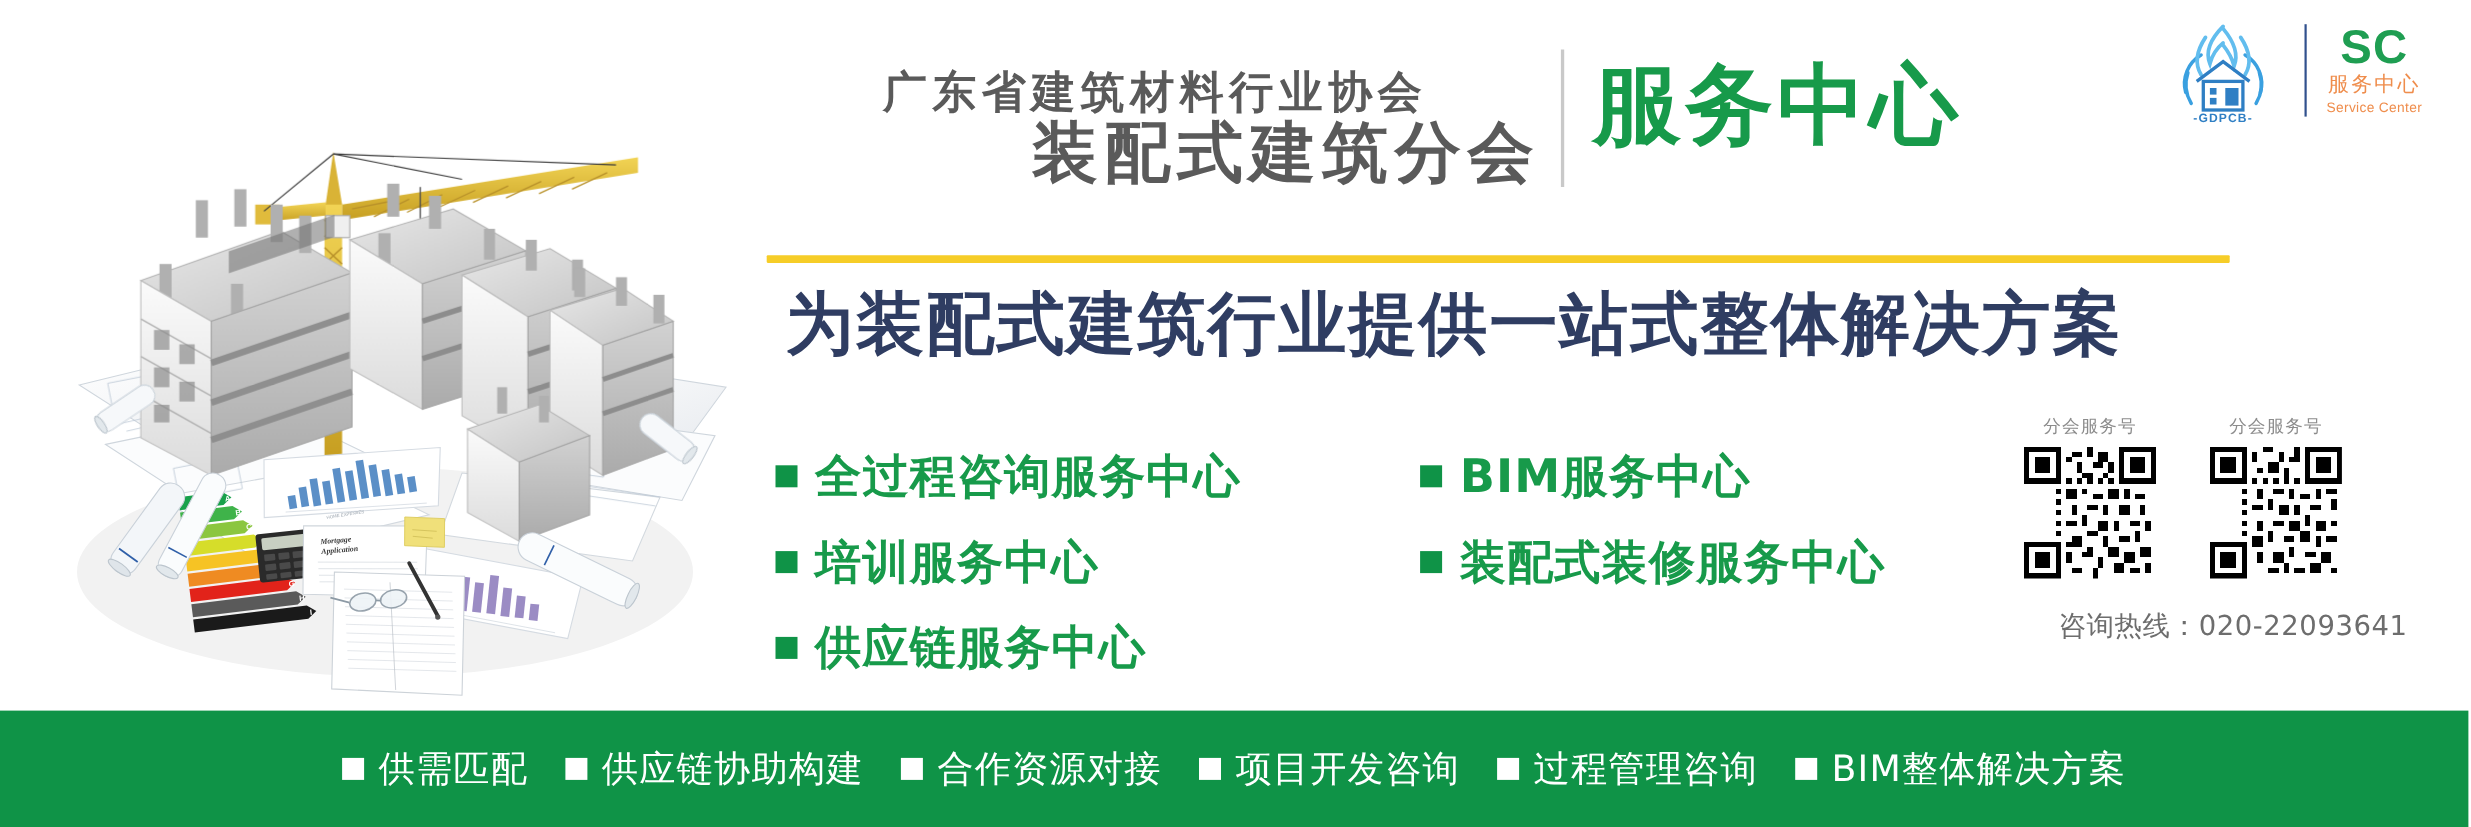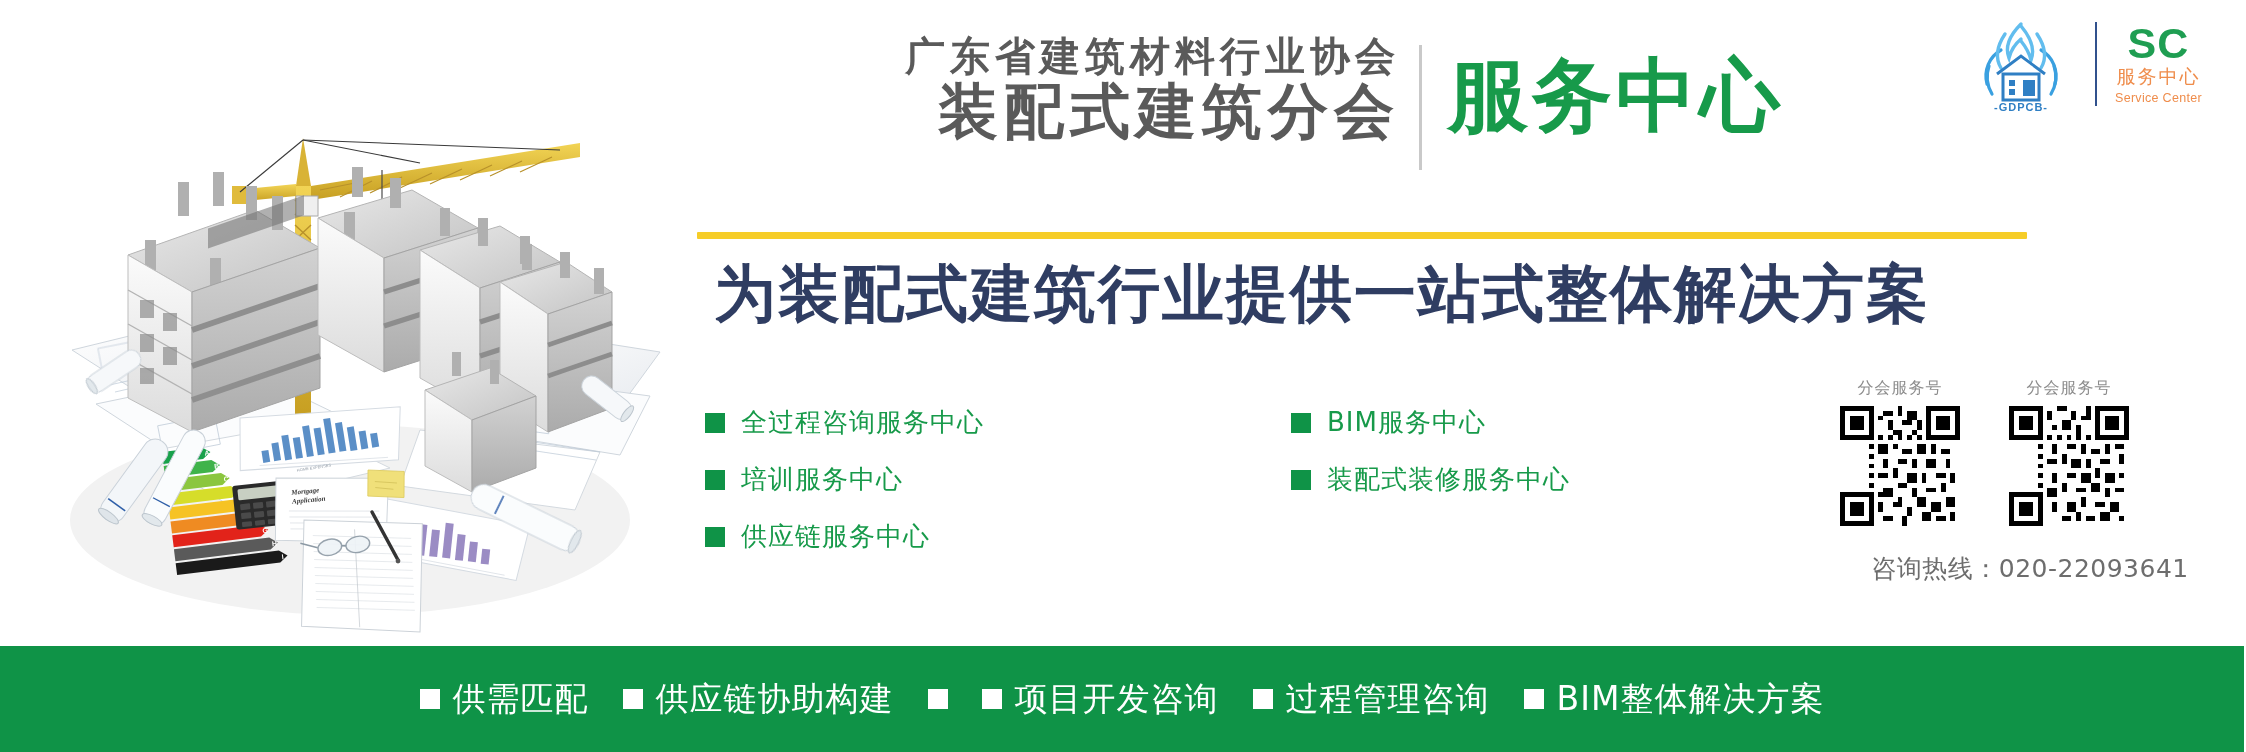--- a/index.html
+++ b/index.html
@@ -20,22 +20,23 @@
   #hero svg { display: block; width: 700px; height: 648px; }
 
   
   #assoc-name {
     position: absolute; left: 700px; top: 36px;
     width: 700px;
   }
   .assoc-line1 {
     font-size: 40px; font-weight: bold; color: #5a5a5a;
     letter-spacing: 5px; line-height: 1.0;
-    text-align: right;
-    font-family: "DejaVu Sans", "Liberation Sans", sans-serif;
+    text-align: center;
+    font-family: "DejaVu Sans", "Liberation Sans", sans-serif;
+    margin-top: 28px;
   }
   .assoc-line2 {
     font-size: 60px; font-weight: bold; color: #5a5a5a;
     letter-spacing: 6px; line-height: 1.05; margin-top: 4px;
     text-align: right;
     font-family: "DejaVu Sans", "Liberation Sans", sans-serif;
   }
   #title-divider {
     position: absolute; left: 1419px; top: 45px;
     width: 3px; height: 125px;
@@ -67,21 +68,21 @@
   }
 
   
   #services {
     position: absolute; left: 705px; top: 405px;
     display: flex; gap: 86px;
   }
   .svc-col { display: flex; flex-direction: column; gap: 22px; }
   .svc-item {
     display: flex; align-items: center; gap: 16px;
-    font-size: 26px; color: #179a4a; font-weight: normal;
+    font-size: 42px; color: #179a4a; font-weight: bold;
     letter-spacing: 1px;
     white-space: nowrap;
     font-family: "DejaVu Sans", "Liberation Sans", sans-serif;
   }
   .svc-bullet {
     width: 20px; height: 20px; background: #0f9347;
     flex: 0 0 20px;
   }
   .svc-col.col-a { width: 500px; }
   .svc-col.col-b { width: 380px; }
@@ -704,20 +705,21 @@
     <div class="bar-item">
       <span class="bar-bullet"></span>
       <span>供需匹配</span>
     </div>
     <div class="bar-item">
       <span class="bar-bullet"></span>
       <span>供应链协助构建</span>
     </div>
     <div class="bar-item">
       <span class="bar-bullet"></span>
+      <span>合作资源对接</span>
     </div>
     <div class="bar-item">
       <span class="bar-bullet"></span>
       <span>项目开发咨询</span>
     </div>
     <div class="bar-item">
       <span class="bar-bullet"></span>
       <span>过程管理咨询</span>
     </div>
     <div class="bar-item">

